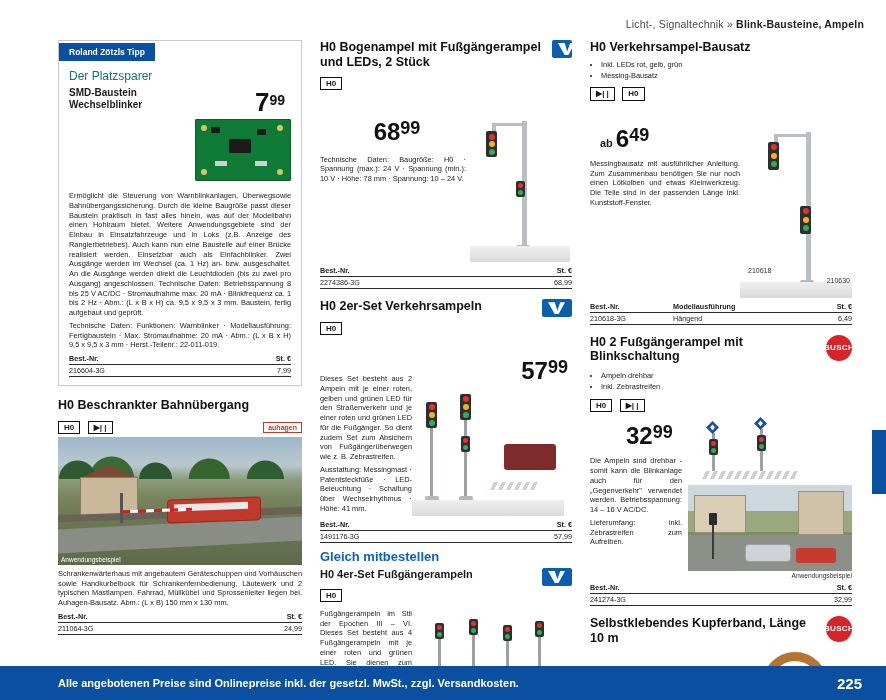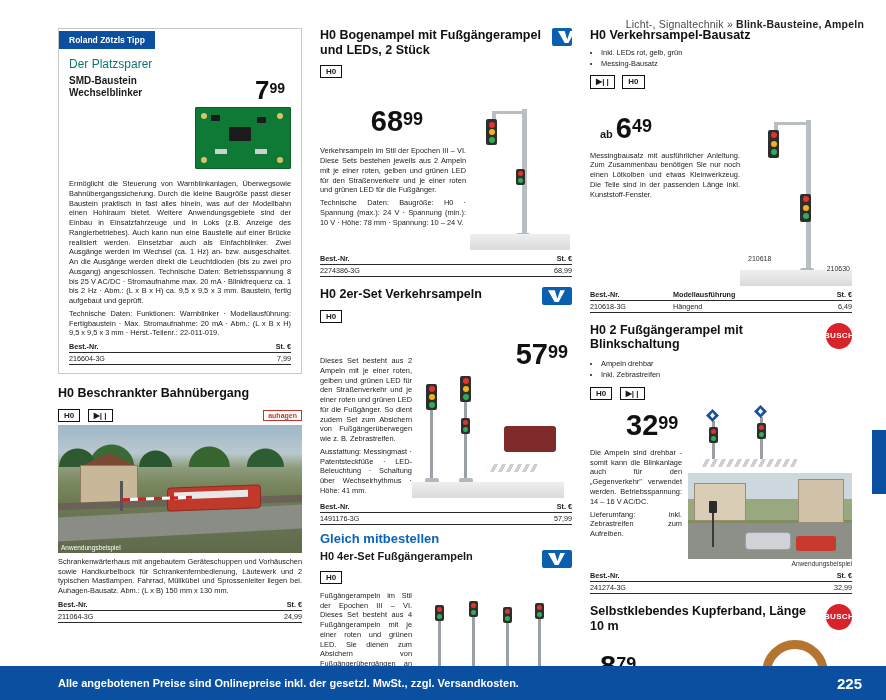--- a/index.html
+++ b/index.html
@@ -29,21 +29,21 @@
     display:flex; align-items:center;
     font-size:11px; font-weight:bold;
   }
   .pg-footer .ftxt { margin-left:58px; }
   .pg-footer .fnum { position:absolute; right:24px; font-size:15px; }
   .thumbtab {
     position:absolute; right:0; top:430px; width:14px; height:64px;
     background:#0a4fa0;
   }
   
-  .col { position:absolute; top:28px; }
+  .col { position:absolute; top:40px; }
   .col1 { left:58px;  width:244px; }
   .col2 { left:320px; width:252px; }
   .col3 { left:590px; width:262px; }
 
   
   .body-txt { font-size:7.4px; line-height:1.32; text-align:justify; color:#1b1b1b; }
   h2.prod-title {
     font-size:12.5px; font-weight:bold; margin:0 0 5px 0; line-height:1.18; color:#111;
   }
   h3.sub-title { font-size:11.5px; font-weight:bold; margin:0 0 4px 0; }
@@ -74,21 +74,21 @@
   }
   .busch-logo{
     width:26px;height:26px;border-radius:50%;background:#d8232a;color:#fff;
     font-size:8px;font-weight:bold;display:flex;align-items:center;justify-content:center;
     letter-spacing:.3px;
   }
   
   .price { font-weight:bold; color:#111; line-height:1; white-space:nowrap; }
   .price .int { font-size:30px; }
   .price .cents { font-size:16px; vertical-align:super; }
-  .price.big .int { font-size:29px; }
+  .price.big .int { font-size:24px; }
   .price.big .cents { font-size:18px; }
   .price.sm .int { font-size:26px; }
   .price.sm .cents { font-size:14px; }
   .ab { font-size:11px; font-weight:bold; margin-right:3px; }
 
   
   table.art {
     width:100%; border-collapse:collapse; font-size:7.2px; margin-top:4px;
   }
   table.art th {
@@ -357,21 +357,20 @@
         <h2 class="prod-title" style="flex:1 1 auto; padding-right:8px;">H0 Bogenampel mit Fußgängerampel und LEDs, 2 Stück</h2>
         <span class="vm-logo"></span>
       </div>
       <span class="badge-ho">H0</span>
 
       <div style="display:flex; align-items:flex-start; margin-top:4px;">
         <div style="flex:0 0 146px;">
           <div class="price big" style="text-align:center; margin:22px 0 10px 8px;">
             <span class="int">68</span><span class="cents">99</span>
           </div>
-          <div class="body-txt">Verkehrsampeln im Stil der Epochen III – VI. Diese Sets bestehen jeweils aus 2 Ampeln mit je einer roten, gelben und grünen LED für den Straßenverkehr und je einer roten und grünen LED für die Fußgänger.</div>
           <div class="body-txt" style="margin-top:3px;">Technische Daten: Baugröße: H0 · Spannung (max.): 24 V · Spannung (min.): 10 V · Höhe: 78 mm · Spannung: 10 – 24 V.</div>
         </div>
         <div class="scene" style="flex:0 0 100px; height:165px; position:relative; margin-left:4px;">
           <div class="poleb" style="left:52px; top:24px; height:126px;"></div>
           <div class="arm" style="left:22px; top:26px; width:32px; border-radius:0 6px 0 0;"></div>
           <div class="poleb" style="left:22px; top:26px; height:10px; width:4px;"></div>
           <div class="head" style="left:16px; top:34px; height:26px;">
             <span class="lamp r"></span>
               <span class="lamp y"></span>
               <span class="lamp g"></span>
@@ -401,21 +400,21 @@
       </table>
     </div>
 
     <div style="margin-top:10px;">
       <div style="display:flex; justify-content:space-between; align-items:flex-start;">
         <h2 class="prod-title" style="flex:1 1 auto; padding-right:8px;">H0 2er-Set Verkehrsampeln</h2>
         <span class="vm-logo"></span>
       </div>
       <span class="badge-ho">H0</span>
 
-      <div style="display:flex; align-items:flex-start; margin-top:12px;">
+      <div style="display:flex; align-items:flex-start; margin-top:18px;">
         <div style="flex:0 0 92px;">
           <div class="body-txt" style="margin-top:18px;">Dieses Set besteht aus 2 Ampeln mit je einer roten, gelben und grünen LED für den Straßenverkehr und je einer roten und grünen LED für die Fußgänger. So dient zudem Set zum Absichern von Fußgängerüberwegen wie z. B. Zebrastreifen.</div>
           <div class="body-txt" style="margin-top:3px;">Ausstattung: Messingmast · Patentsteckfüße · LED-Beleuchtung · Schaltung über Wechselrhythmus · Höhe: 41 mm.</div>
         </div>
         <div style="flex:1 1 auto; position:relative; height:160px;">
           <div class="price big" style="position:absolute; right:4px; top:2px;">
             <span class="int">57</span><span class="cents">99</span>
           </div>
           <div class="scene" style="position:absolute; left:0; top:34px; width:152px; height:126px;">
             <div class="pole" style="left:18px; top:16px; height:92px;"></div>

